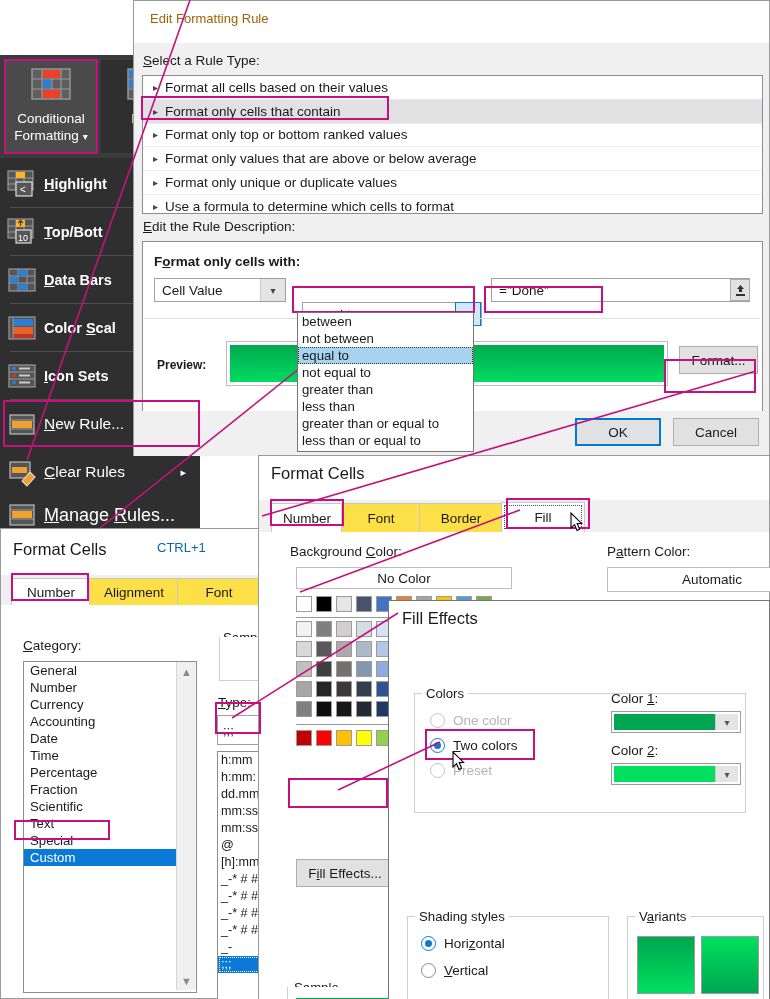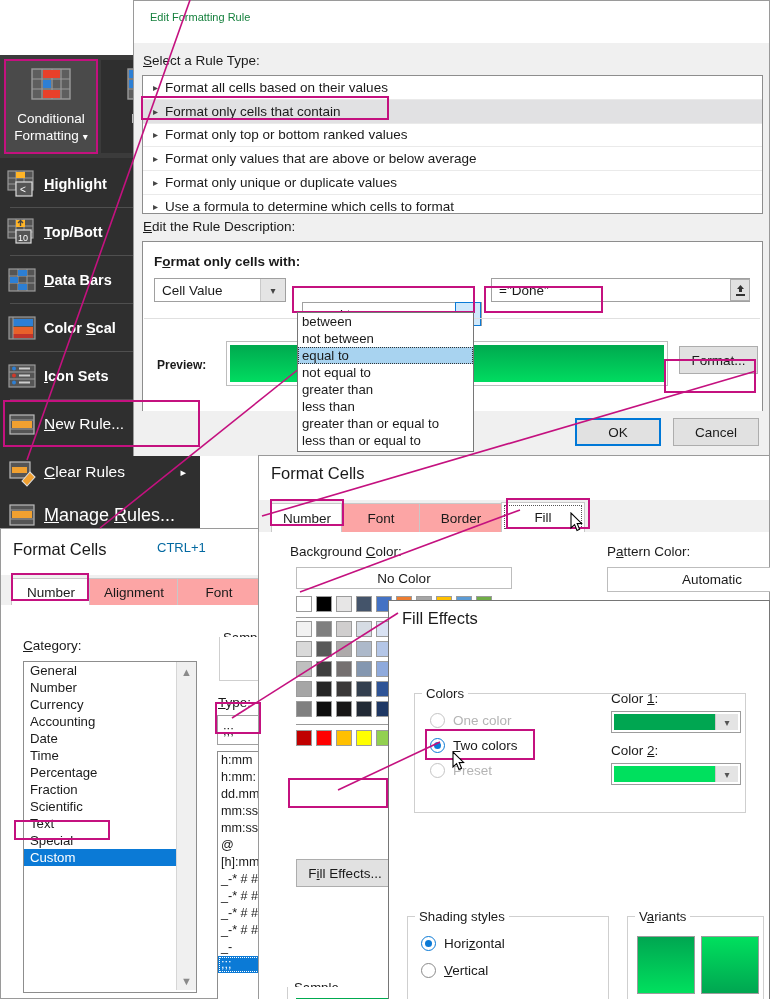--- a/index.html
+++ b/index.html
@@ -22,21 +22,21 @@
   .fmtbtn .lbl{color:#fff;font-size:13.5px;text-align:center;line-height:17px;margin-top:4px;}
   .menuitem{position:absolute;left:0;width:200px;height:48px;display:flex;align-items:center;
             color:#fff;font-size:14.5px;}
   .menuitem .mi-ico{width:44px;display:flex;align-items:center;justify-content:center;}
   .menuitem .mi-txt{white-space:nowrap;}
   .menuitem.sel{background:#2f2f2f;}
   .mdiv{position:absolute;left:10px;width:180px;height:1px;background:#4f4f4f;}
 
   
   #efr{left:133px;top:0px;width:637px;height:456px;background:#fff;border:1px solid #9a9a9a;}
-  #efr .title{position:absolute;left:16px;top:10px;font-size:11px;color:#15803d;}
+  #efr .title{position:absolute;left:16px;top:10px;font-size:13px;color:#a16207;}
   #efr .body{position:absolute;left:0;top:42px;width:635px;height:368px;background:#f0f0f0;}
   #efr .footer{position:absolute;left:0;top:410px;width:635px;height:45px;background:#f0f0f0;}
   .lblu{font-size:13.5px;color:#1a1a1a;text-align:center;}
   #ruletypes{position:absolute;left:8px;top:32px;width:619px;height:137px;background:#fff;
              border:1px solid #8d8d8d;}
   .rtrow{position:relative;height:22.8px;display:flex;align-items:center;padding-left:10px;
          font-size:13.5px;border-bottom:1px solid #eaeaea;}
   .rtrow.sel{background:#e1e1e3;}
   .rtrow .bull{margin-right:7px;color:#444;font-size:10px;}
   #descbox{position:absolute;left:8px;top:198px;width:619px;height:200px;background:#fff;
@@ -56,21 +56,21 @@
   .oprow{height:17px;padding-left:4px;font-size:13.2px;line-height:17px;white-space:nowrap;}
   .oprow.sel{background:#a8d3f0;outline:1px dotted #333;outline-offset:-1px;}
 
   
   #fcn{left:0px;top:528px;width:260px;height:471px;background:#fff;border:1px solid #9a9a9a;}
   #fcn .title{position:absolute;left:12px;top:11px;font-size:16.5px;}
   #fcn .ctrl1{position:absolute;left:124px;top:11px;font-size:13px;color:#0369a1;margin-left:32px;}
   #fcn .tabstrip{position:absolute;left:0;top:46px;width:258px;height:30px;background:#f0f0f0;
                  border-bottom:1px solid #c0c0c0;}
   .tab{position:absolute;top:3px;height:27px;display:flex;align-items:center;justify-content:center;
-       font-size:13.5px;background:#fca5a5;border:1px solid #c8c8c8;border-bottom:none;}
+       font-size:13.5px;background:#fde047;border:1px solid #c8c8c8;border-bottom:none;}
   .tab.active{background:#fff;}
   #fcn .panel{position:absolute;left:0;top:76px;width:258px;height:393px;background:#fff;}
   #catlist{position:absolute;left:22px;top:56px;width:172px;height:330px;background:#fff;
            border:1px solid #8d8d8d;}
   .catrow{height:17px;line-height:17px;padding-left:6px;font-size:13.2px;}
   .catrow.sel{background:#0b7ad6;color:#fff;}
   #catscroll{position:absolute;right:0;top:0;width:19px;height:328px;background:#f0f0f0;
              border-left:1px solid #d6d6d6;}
   .sbarw{position:absolute;left:0;width:19px;height:19px;display:flex;align-items:center;
          justify-content:center;color:#8a8a8a;font-size:11px;}

